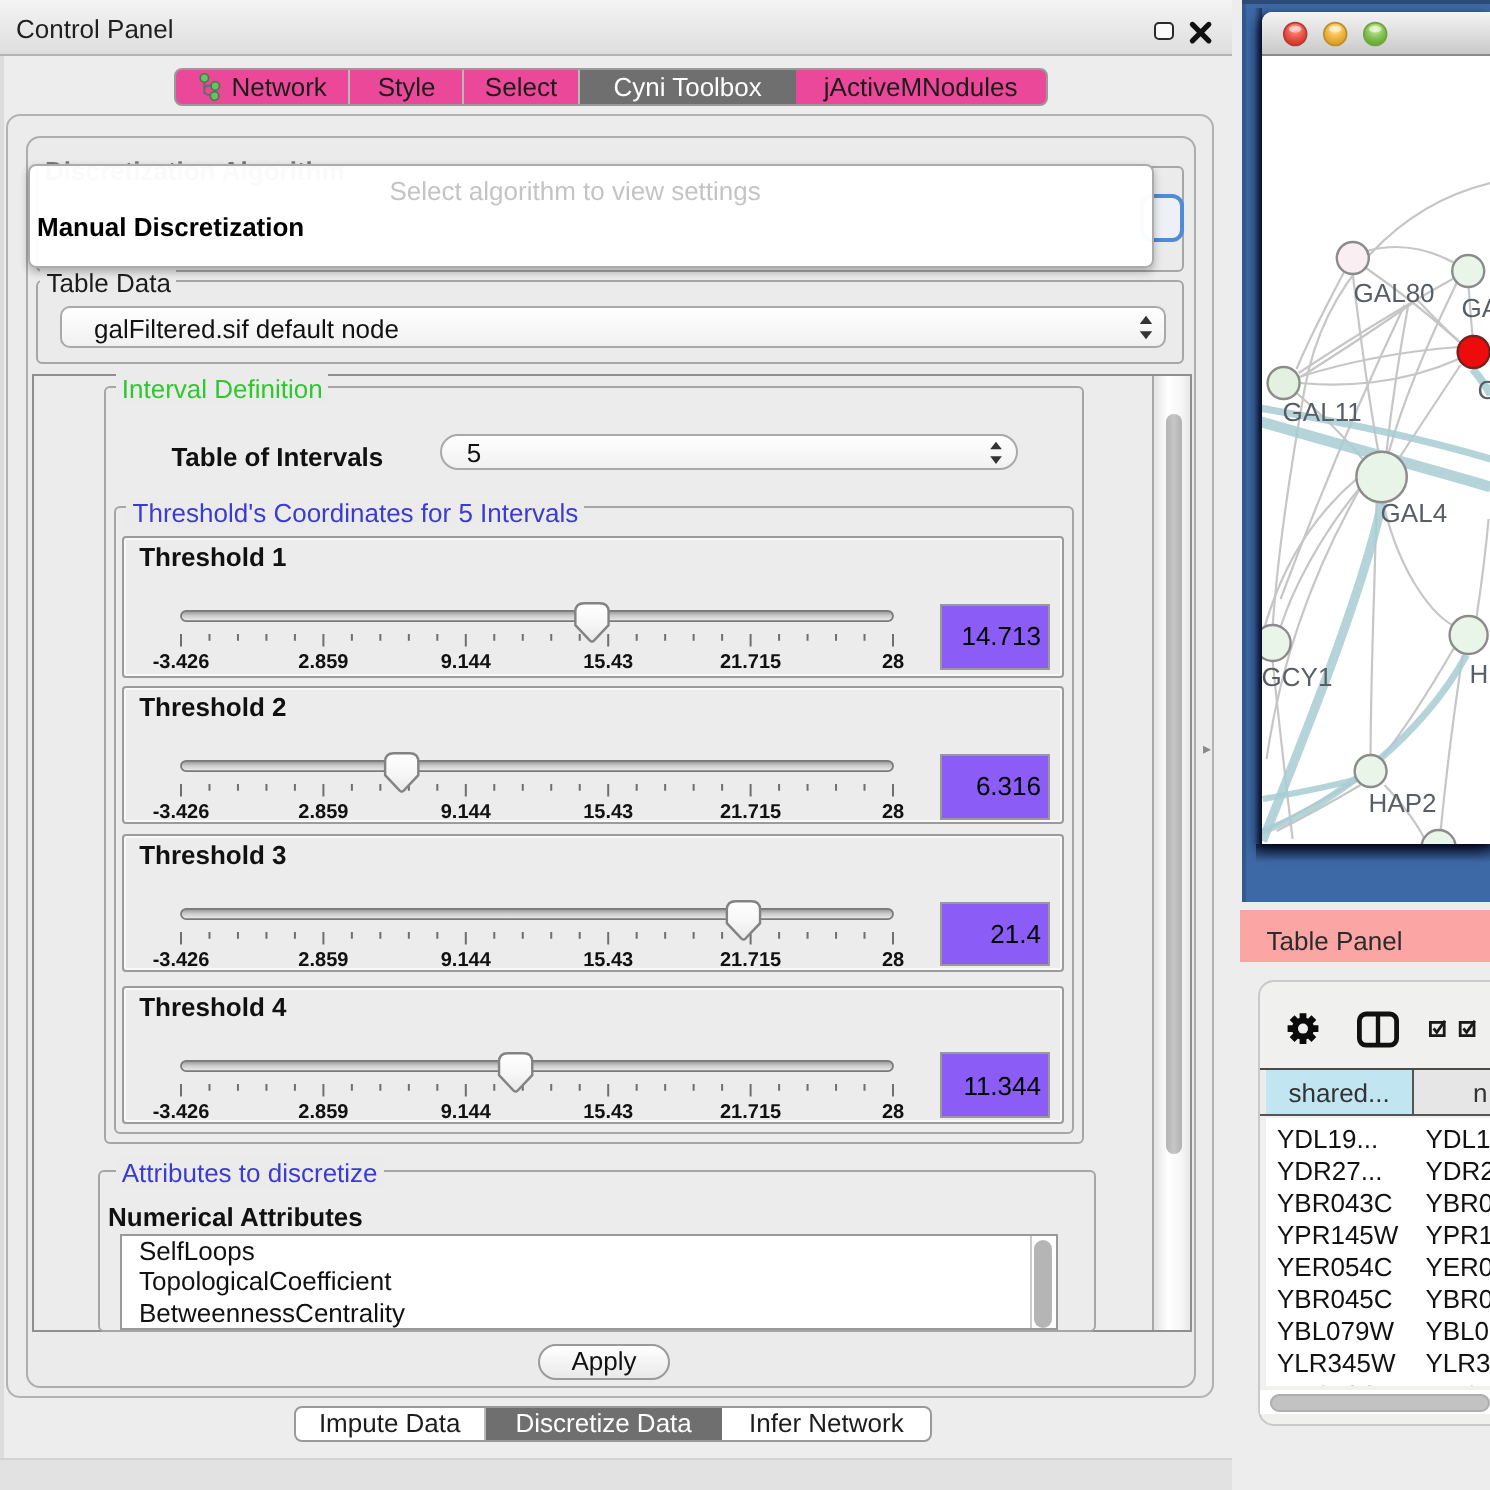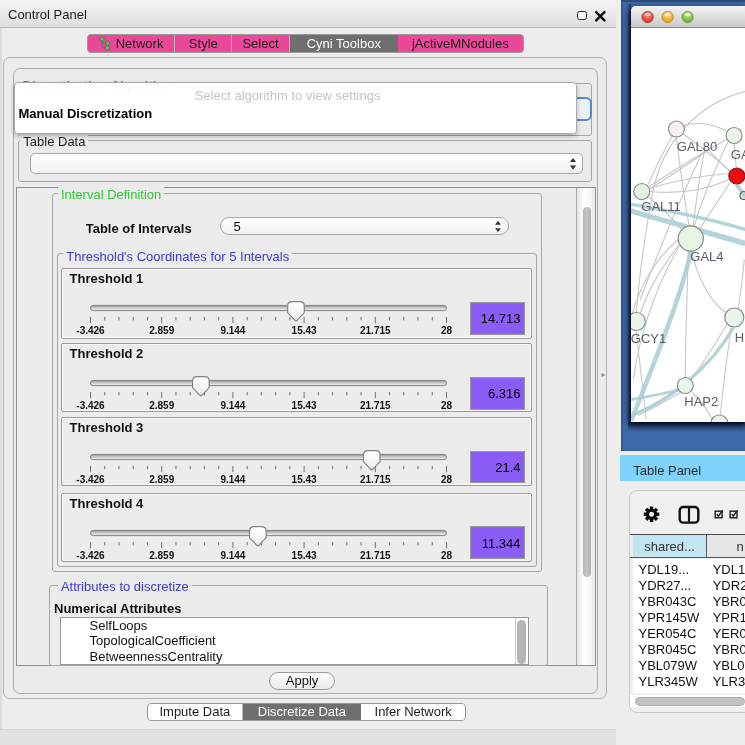--- a/index.html
+++ b/index.html
@@ -45,21 +45,21 @@
   background:linear-gradient(90deg,#e4e4e4,#ffffff 40%,#f6f6f6 75%,#e8e8e8); border-left:1px solid #a9a9a9; }
 #sbthumb { left:582.9px; top:206.6px; width:8.2px; height:370.7px; border-radius:4.2px;
   background:linear-gradient(90deg,#b4b4b4,#c6c6c6 50%,#b0b0b0); }
 .tpanel { position:absolute; left:61px; width:470.7px; background:#ececec;
   border:1px solid #9b9b9b; box-shadow:inset 0 0 0 1px #f8f8f8; border-radius:2px; }
 .vbox { position:absolute; left:470.2px; width:55.3px; height:32.8px; background:#8b5cf6;
   border:1px solid #999; font-size:13px; color:#000; text-align:right; }
 .vbox span { position:absolute; right:4px; top:50%; transform:translateY(-50%); }
 
 #attrlist { left:59.5px; top:616.9px; width:469.1px; height:48.6px; background:#fff;
-  border:1px solid #999; overflow:hidden; font-size:13px; color:#111;padding-left:20px; }
+  border:1px solid #999; overflow:hidden; font-size:13px; color:#111; }
 #attrlist .li { height:15.5px; padding-left:9px; line-height:15.5px; }
 #listsb { left:514.8px; top:617.9px; width:12.8px; height:46.6px; background:#fff;
   border-left:1px solid #ccc; }
 #listsbthumb { left:516.9px; top:620.4px; width:9.6px; height:44px; border-radius:4.5px;
   background:#b5b5b5; }
 #apply { left:268.6px; top:672.1px; width:66.9px; height:17.9px; border:1px solid #9a9a9a;
   border-radius:9px; background:linear-gradient(#ffffff,#e9e9e9); font-size:13px; color:#111;
   text-align:center; line-height:16.5px; }
 #btmstrip { left:0; top:729px; width:616px; height:16px; background:#e2e2e2;
   border-top:1px solid #d2d2d2; }
@@ -73,21 +73,21 @@
 #popup .it1 { position:absolute; left:3.8px; top:23.2px; font-weight:bold; color:#000; }
 #popup .it2 { position:absolute; left:3.8px; top:37.4px; color:#111; }
 #ghost-title { left:22.5px; top:77.5px; font-size:13px; font-weight:bold; color:rgba(25,25,25,0.55); }
 
 #netframe { left:620.5px; top:0; width:124.5px; height:451px; background:#3d69a6; }
 #netframe .edgeL { position:absolute; left:0; top:0; width:2.5px; height:100%; background:#33598e; }
 #netwin { position:absolute; left:10.2px; top:5.5px; width:114.3px; height:416px; border-top-left-radius:5px;
   background:#fff; overflow:hidden; box-shadow:-2px 3px 7px rgba(0,0,25,0.75), -1px 1px 2px rgba(0,0,25,0.5); }
 #nettitle { position:absolute; left:0; top:0; width:100%; height:22.5px;
   background:linear-gradient(#f4f4f4,#c9c9c9); border-bottom:1px solid #8a8a8a; }
-#tpbar { left:619.9px; top:454.6px; width:125.1px; height:26.9px; background:#7dd3fc; }
+#tpbar { left:619.9px; top:454.6px; width:125.1px; height:26.9px; background:#fca5a5; }
 #tpbar .t { position:absolute; left:13.4px; top:8px; font-size:13px; color:#2b2b2b; }
 #tablebox { left:629px; top:490.2px; width:130px; height:222.5px; border:1.5px solid #c9c9c9;
   border-radius:8px; background:#f0f0ee; }
 #thead { position:absolute; left:629.5px; top:533.5px; width:115.5px; height:24.8px;
   border-top:1.5px solid #4a4a4a; border-bottom:1.3px solid #555; display:flex; }
 #thead .gap { width:3.2px; background:#ececec; }
 #thead .h1 { width:74.8px; background:#c2e5f2; border-right:1.3px solid #555;
   font-size:13px; color:#333; text-align:center; line-height:24px; }
 #thead .h2 { flex:1; background:#e6e6e6; font-size:13px; color:#333;
   padding-left:29px; line-height:24px; }
@@ -127,20 +127,21 @@
  <div class="seg" style="width:56.9px">Style</div>
  <div class="seg" style="width:58px">Select</div>
  <div class="seg dark" style="width:108.4px">Cyni Toolbox</div>
  <div class="seg" style="width:125.7px">jActiveMNodules</div>
 </div>
 
 <div class="group" style="left:18.3px;top:83.4px;width:573.9px;height:53px"></div>
 <div class="group" style="left:18.3px;top:139.5px;width:574.2px;height:42.1px"></div>
 <div class="gtitle" style="left:20.3px;top:133.6px;color:#1c1c1c">Table Data</div>
 <div class="combo" style="left:30px;top:152.5px;width:552.5px;height:21.6px">
+  <span style="position:absolute;left:16px;top:3px">galFiltered.sif default node</span>
   <svg class="ar" width="9" height="22" viewBox="0 0 9 22" style="right:4.5px">
       <path d="M4.5 4.4 L8 9 H1 Z" fill="#333"></path>
       <path d="M4.5 17.6 L1 13 H8 Z" fill="#333"></path>
     </svg>
 </div>
 
 <div class="abs" id="spane"></div>
 <div class="abs" id="sbar"></div>
 <div class="abs" id="sbthumb"></div>
 

